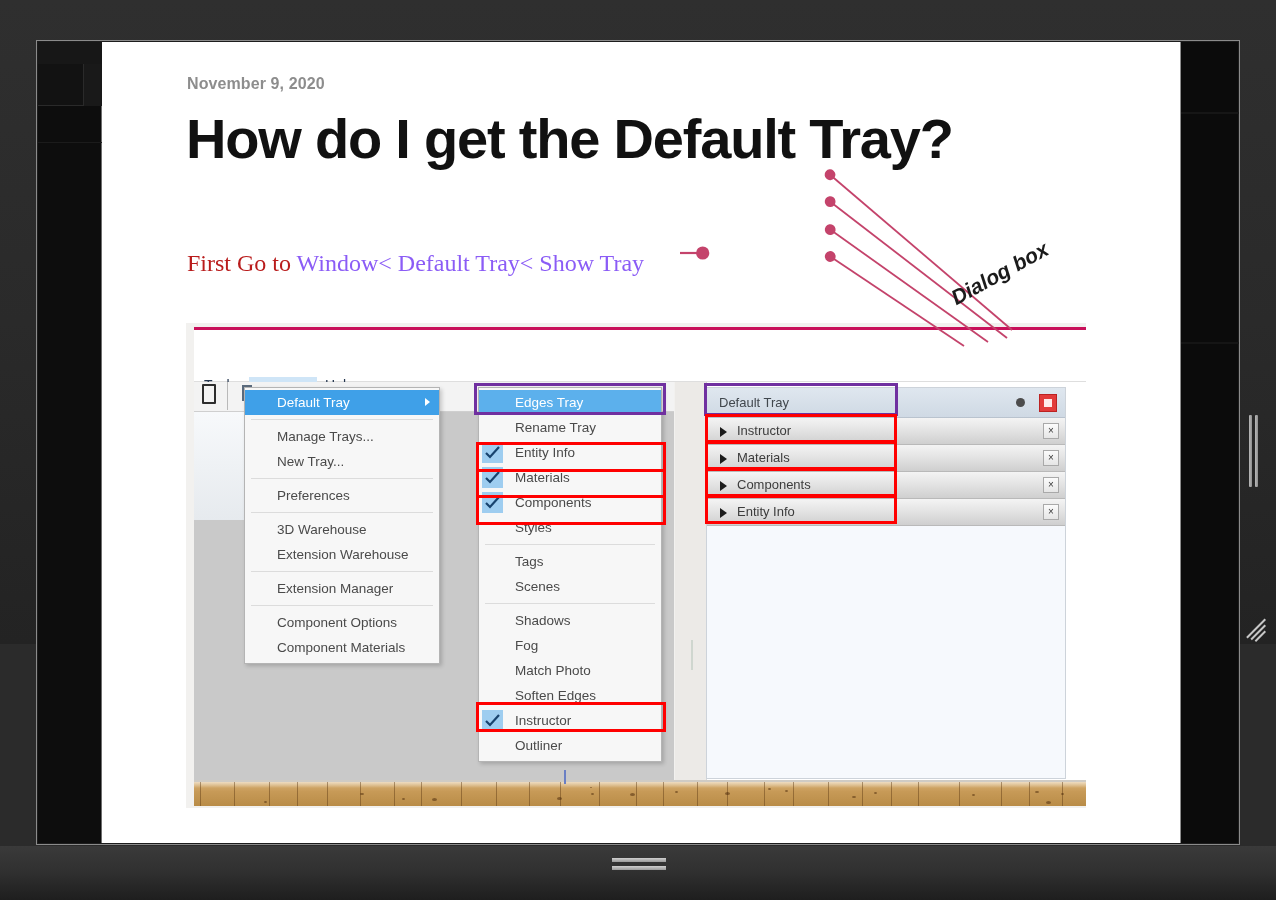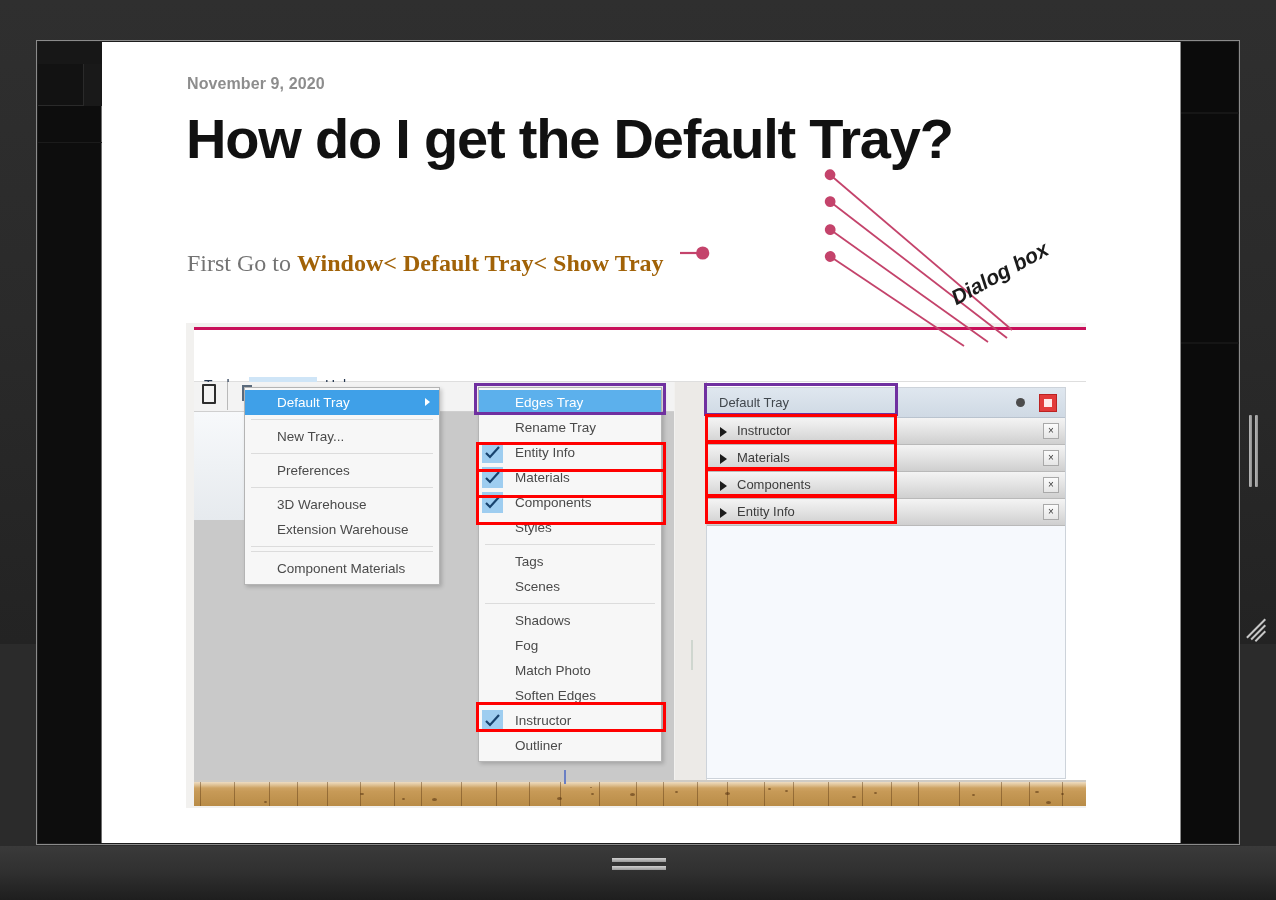--- a/index.html
+++ b/index.html
@@ -107,22 +107,22 @@
     font-size: 56px; font-weight: 700; color: #111111;
     letter-spacing: -1.2px; line-height: 1.05;
     white-space: nowrap;
   }
   #doc-sub {
     position: absolute; left: 85px; top: 208px;
     font-family: "Liberation Serif", serif;
     font-size: 24px; color: #2f3b54;
     white-space: nowrap;
   }
-  #doc-sub .light { color: #737373; }
-  #doc-sub .bold  { font-weight: 700; color: #a16207; }
+  #doc-sub .light { color: #b91c1c; }
+  #doc-sub .bold  { font-weight: 400; color: #8b5cf6; }
 
   
   #shot {
     position: absolute; left: 84px; top: 281px; width: 900px; height: 485px;
     background: #f2f1ef;
     overflow: hidden;
   }
   #shot-topline {
     position: absolute; left: 8px; top: 4px; width: 892px; height: 3px;
     background: #c8105a;
@@ -456,28 +456,31 @@
           <div class="knot" style="left: 852px; top: 19px; width: 5px; height: 3px;"></div>
           <div class="knot" style="left: 658px; top: 14px; width: 4px; height: 2px;"></div>
         </div>
 
       <div id="window-menu">
         <div class="wm-item selected">
           <span>Default Tray</span>
           <span class="arrow"></span>
         </div>
         <div class="wm-sep"></div>
+        <div class="wm-item">Manage Trays...</div>
         <div class="wm-item">New Tray...</div>
         <div class="wm-sep"></div>
         <div class="wm-item">Preferences</div>
         <div class="wm-sep"></div>
         <div class="wm-item">3D Warehouse</div>
         <div class="wm-item">Extension Warehouse</div>
         <div class="wm-sep"></div>
+        <div class="wm-item">Extension Manager</div>
         <div class="wm-sep"></div>
+        <div class="wm-item">Component Options</div>
         <div class="wm-item">Component Materials</div>
       </div>
 
       <div id="submenu">
         <div class="sm-item selected">Edges Tray</div>
         <div class="sm-item">Rename Tray</div>
         <div class="sm-item">
           <span class="chk">
               <svg width="15" height="13" viewBox="0 0 15 13">
                 <path d="M1 7 L5 11 L14 1" fill="none" stroke="#18436e" stroke-width="2.2"></path>

